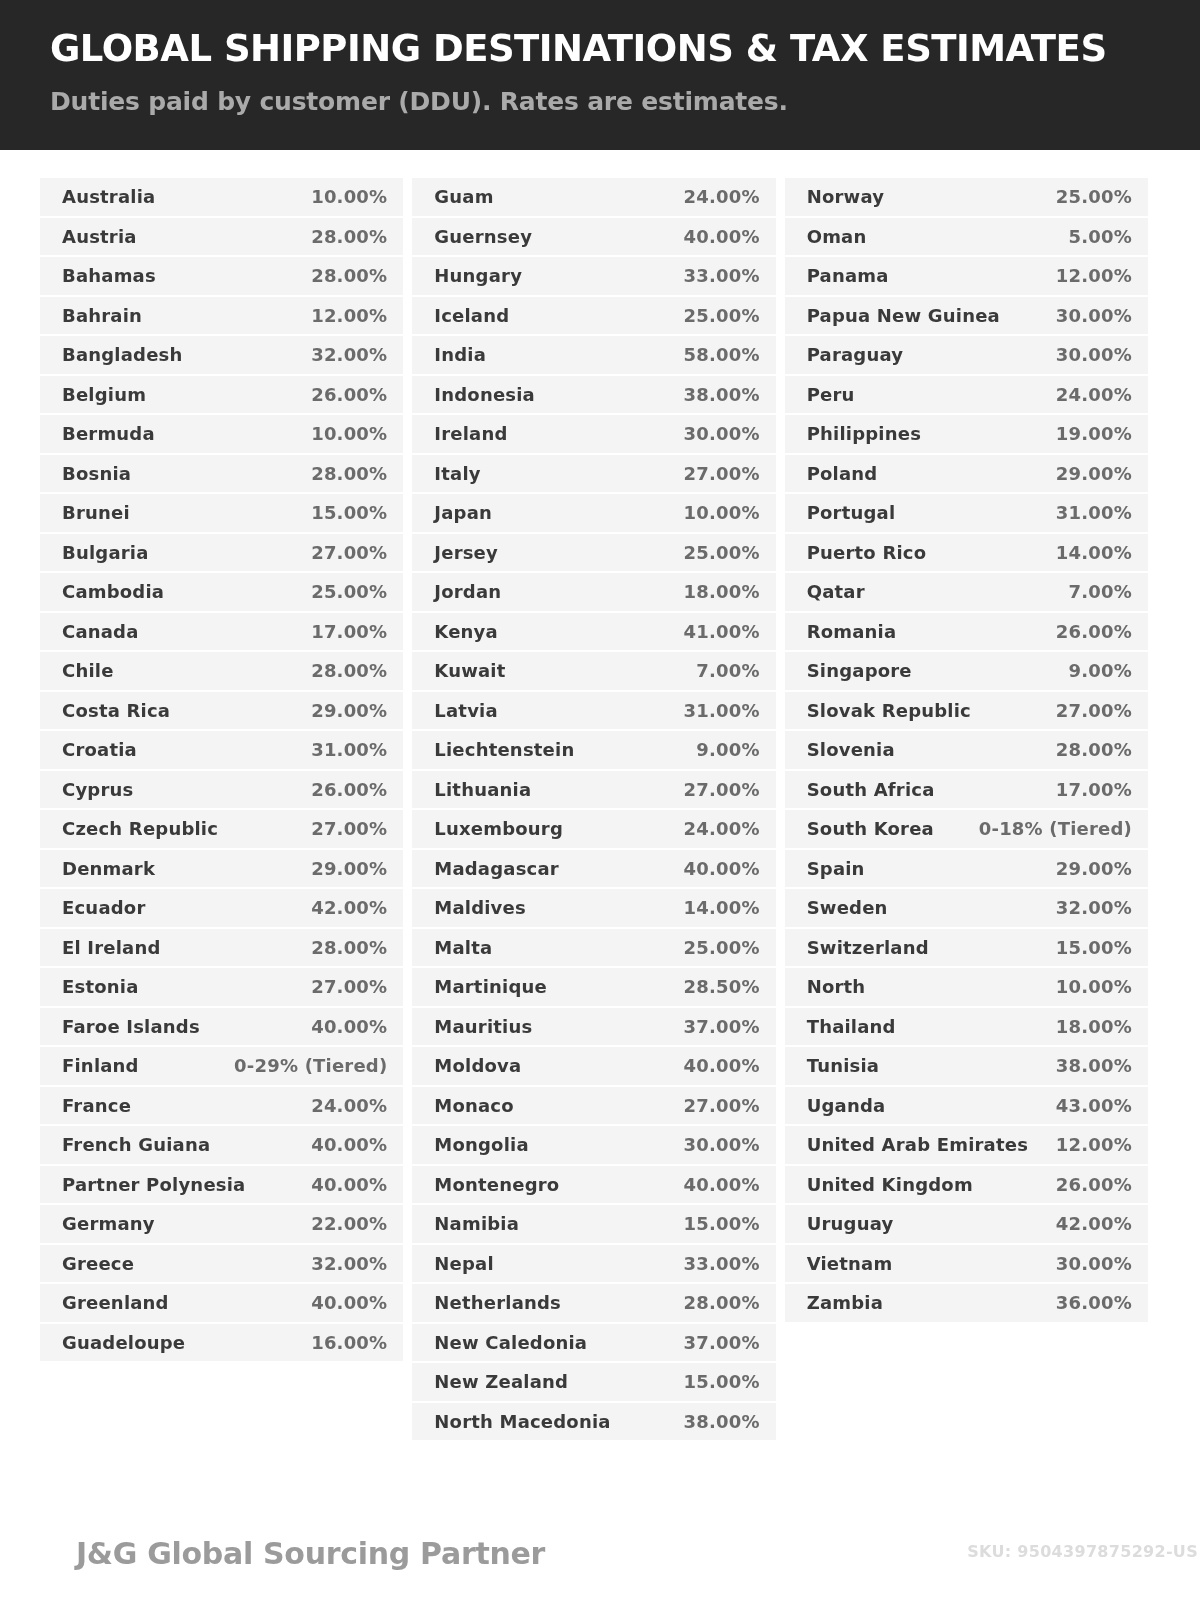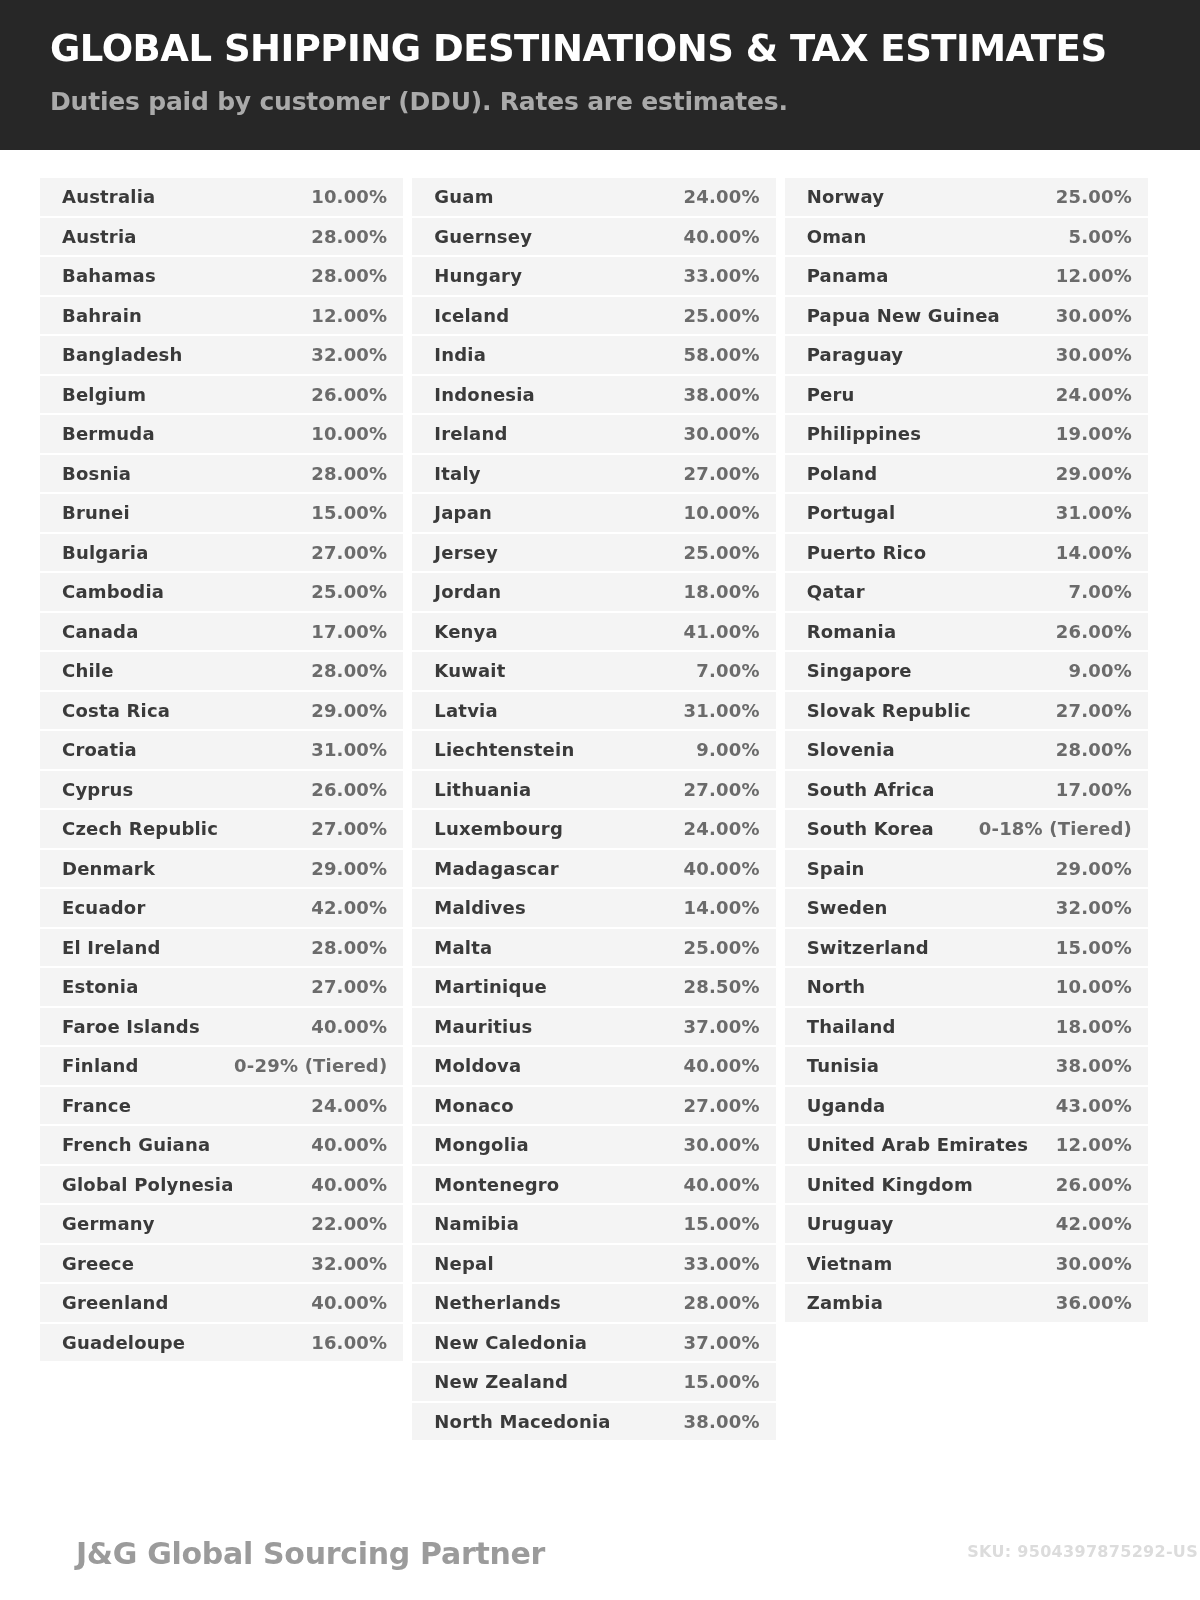--- a/index.html
+++ b/index.html
@@ -197,21 +197,21 @@
         </div>
         <div class="row">
           <span class="country">France</span>
           <span class="rate">24.00%</span>
         </div>
         <div class="row">
           <span class="country">French Guiana</span>
           <span class="rate">40.00%</span>
         </div>
         <div class="row">
-          <span class="country">Global Polynesia</span>
+          <span class="country">Partner Polynesia</span>
           <span class="rate">40.00%</span>
         </div>
         <div class="row">
           <span class="country">Germany</span>
           <span class="rate">22.00%</span>
         </div>
         <div class="row">
           <span class="country">Greece</span>
           <span class="rate">32.00%</span>
         </div>

